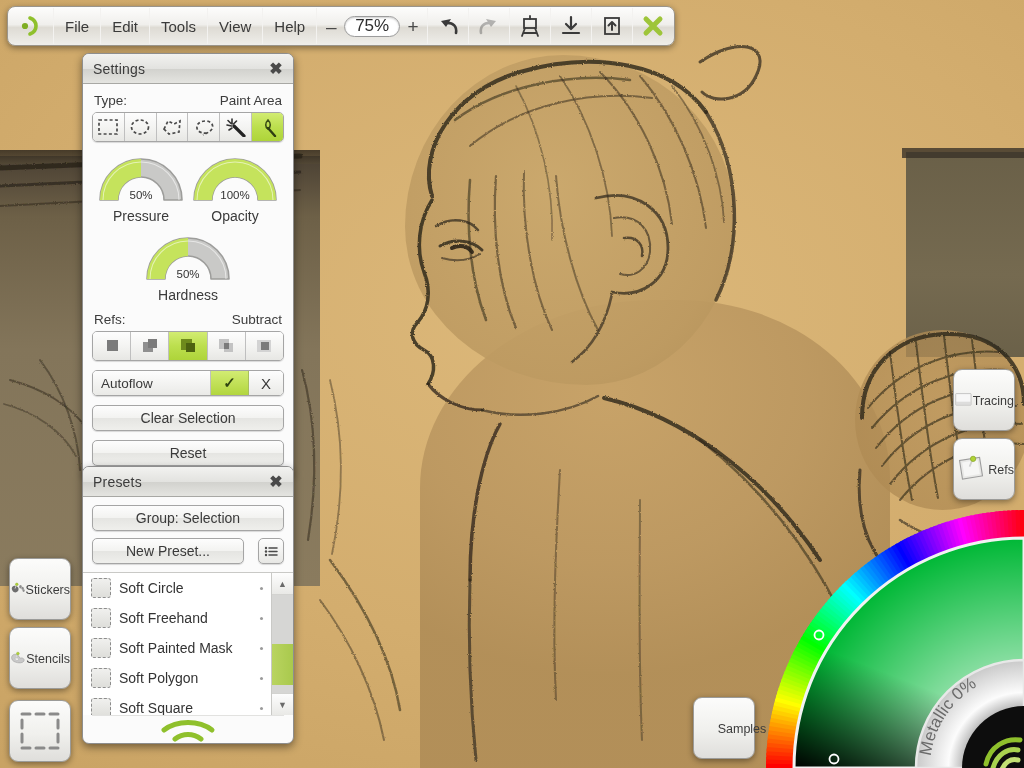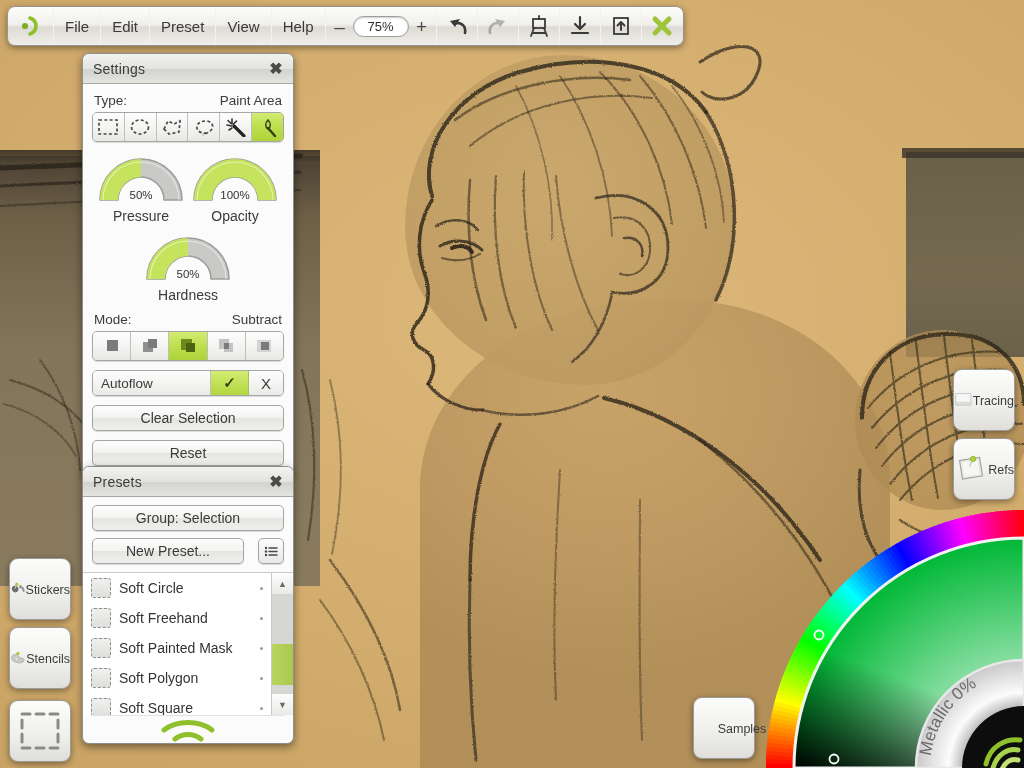--- a/index.html
+++ b/index.html
@@ -124,21 +124,21 @@
   .zoom-btn {
     font-size: 19px; color:#4a4a4a; width:16px; text-align:center; cursor:pointer;
     line-height:1;
   }
   .zoom-field {
     width: 56px; height: 21px;
     background: #fff;
     border: 1px solid #9c9c9c;
     border-radius: 11px;
     display:flex; align-items:center; justify-content:center;
-    font-size: 13px; color:#2d2d2d;
+    font-size: 17px; color:#2d2d2d;
     box-shadow: inset 0 1px 2px rgba(0,0,0,.2);
   }
   .tb-icon { padding: 0 9px; }
 
   
   #settings-panel { left: 82px; top: 53px; width: 212px; }
   .row-lbl {
     display:flex; justify-content:space-between;
     font-size: 13.5px; color:#3c3c3c; margin: 1px 2px 4px;
   }
@@ -391,21 +391,21 @@
 <div id="toolbar">
   <div class="tb-item tb-logo">
     <svg width="26" height="22" viewBox="0 0 26 22">
       <circle cx="7" cy="11" r="3.1" fill="#7fae24"></circle>
       <path d="M12 3 C20 6 20 16 12 19" stroke="#8fc02c" stroke-width="3.6" fill="none" stroke-linecap="round"></path>
     </svg>
   </div>
 
   <div class="tb-item">File</div>
   <div class="tb-item">Edit</div>
-  <div class="tb-item">Preset</div>
+  <div class="tb-item">Tools</div>
   <div class="tb-item">View</div>
   <div class="tb-item">Help</div>
 
   <div class="tb-item tb-zoom">
     <span class="zoom-btn">–</span>
     <span class="zoom-field">75%</span>
     <span class="zoom-btn">+</span>
   </div>
 
   <div class="tb-item tb-icon">
@@ -527,21 +527,21 @@
             <path d="M9 47 A38 38 0 0 1 85 47" fill="none" stroke="#ffffff" stroke-width="1.1" opacity=".55"></path>
           </svg>
           <div class="val">50%</div>
           <div class="nm">Hardness</div>
         </div>
       </div>
     </div>
 
     <div class="mode-wrap">
       <div class="row-lbl">
-        <span>Mode:</span>
+        <span>Refs:</span>
         <span>Subtract</span>
       </div>
       <div class="seg-group">
         <div class="seg">
           <svg width="24" height="20" viewBox="0 0 24 20">
             <rect x="7" y="4" width="11" height="11" fill="#7b7b7b"></rect>
           </svg>
         </div>
         <div class="seg">
           <svg width="24" height="20" viewBox="0 0 24 20">

